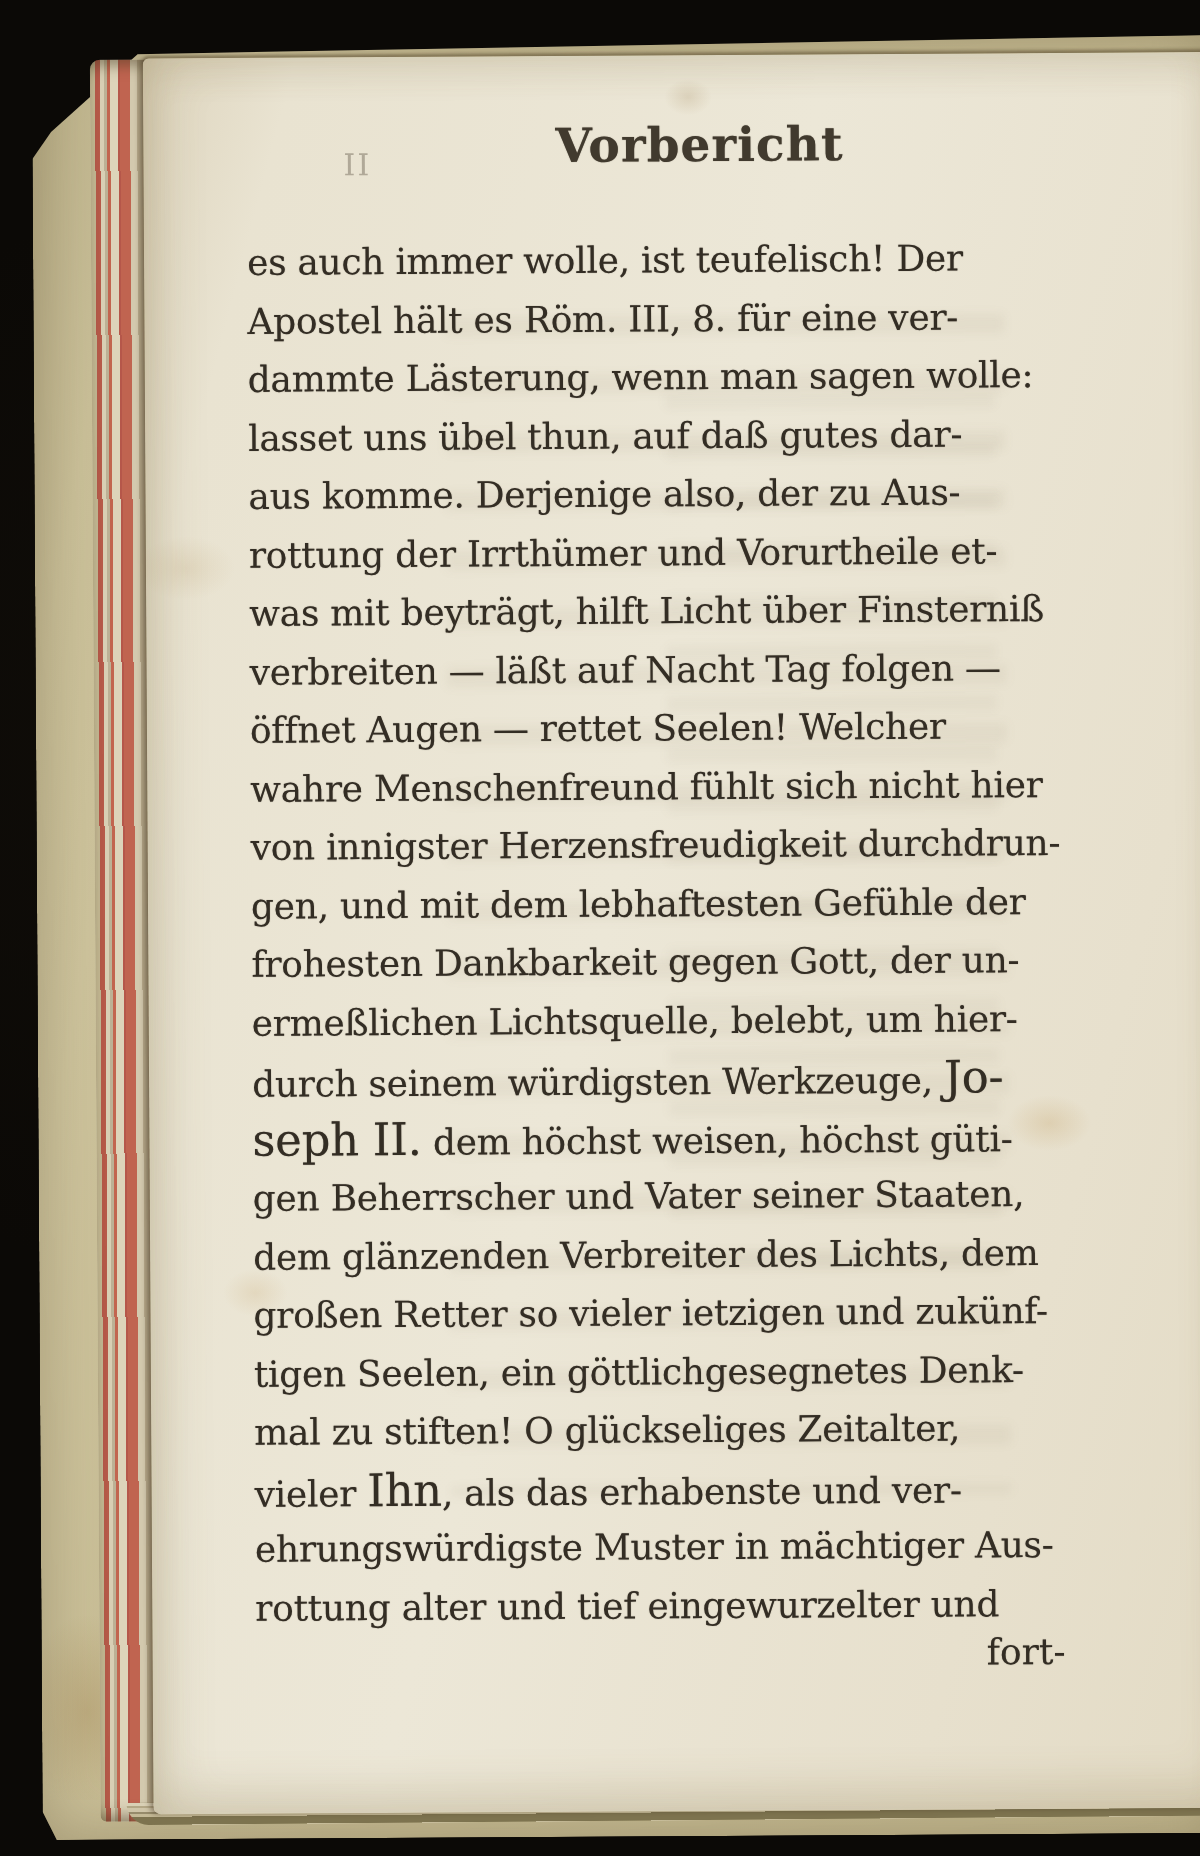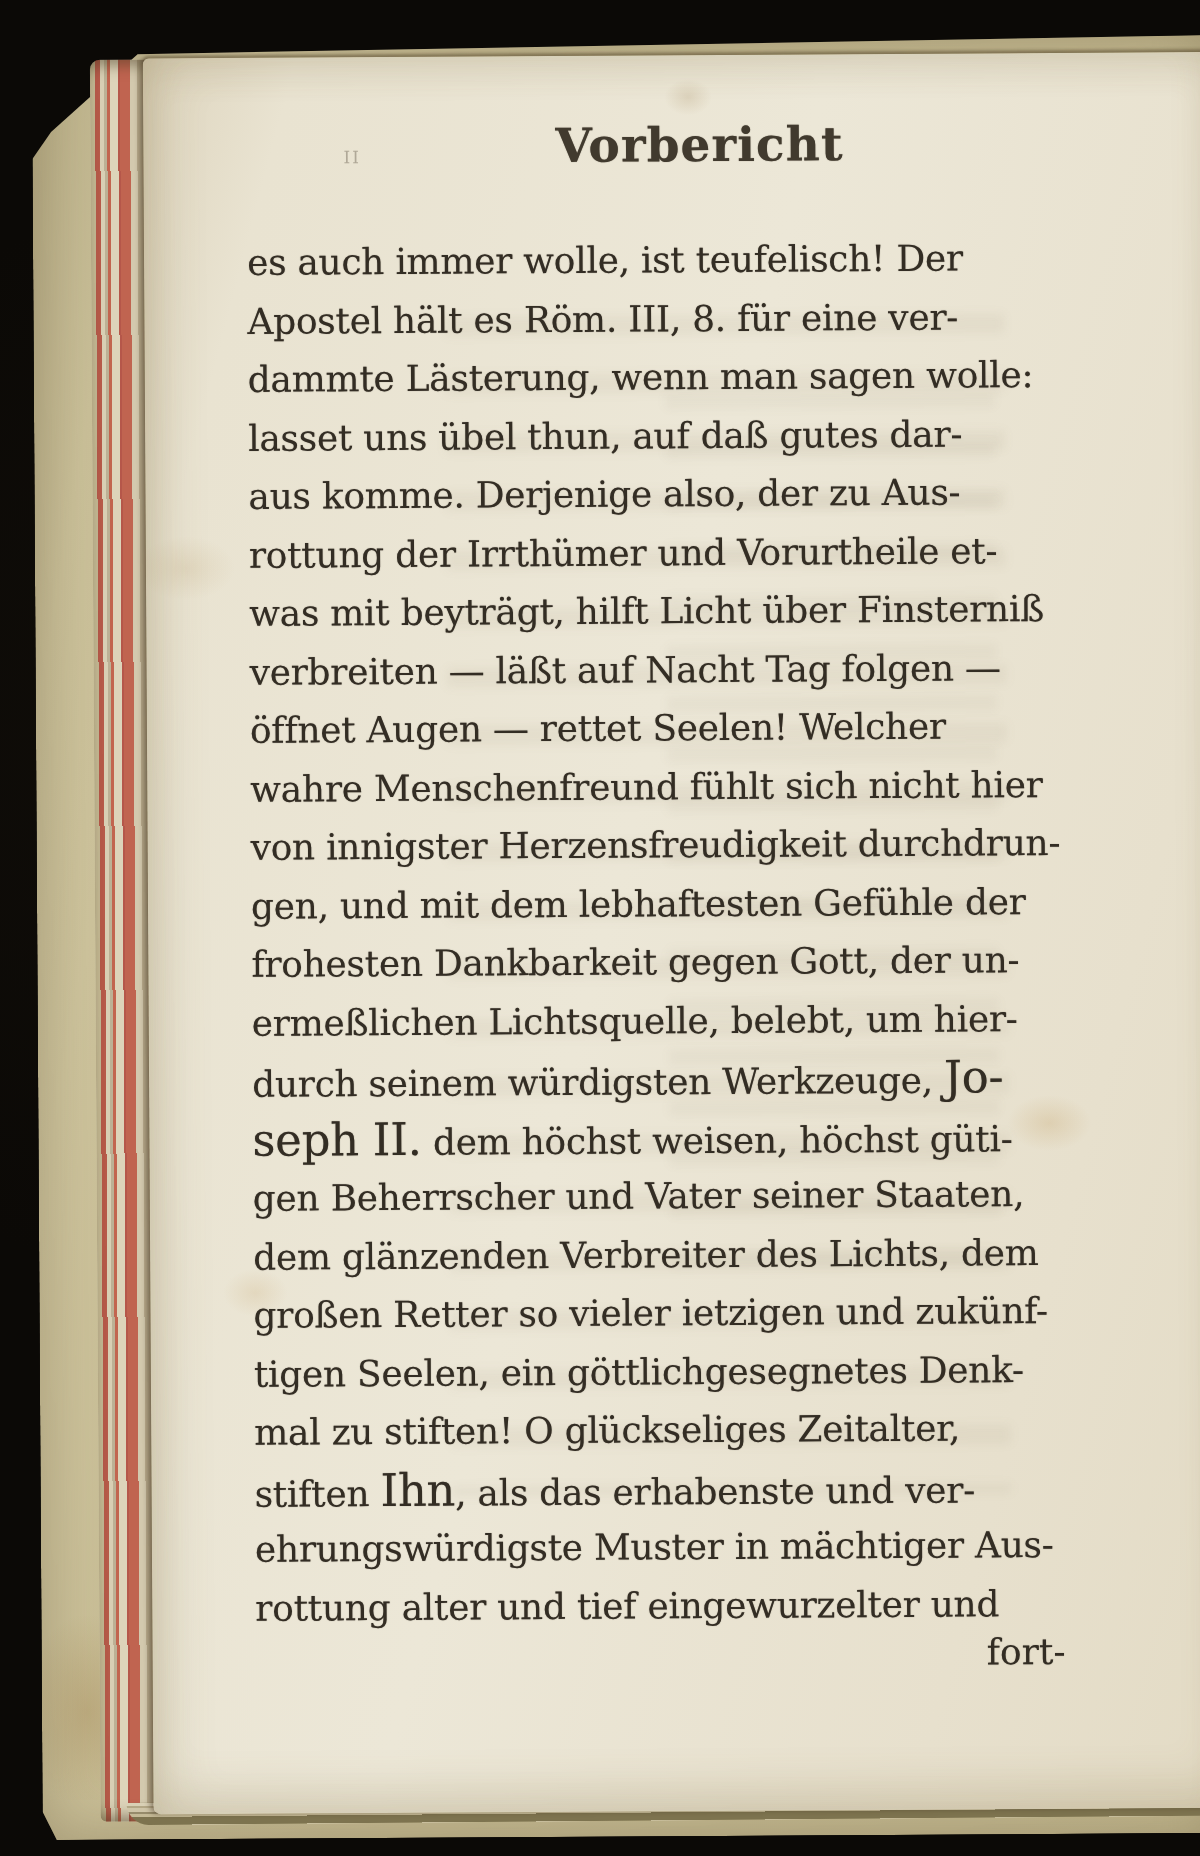--- a/index.html
+++ b/index.html
@@ -88,21 +88,21 @@
     filter:blur(4px);opacity:.5;pointer-events:none;
   }
 
   .header{
     position:absolute;left:412px;top:62px;margin:0;
     font-size:47px;font-weight:bold;letter-spacing:1px;
     color:#413a2e;text-shadow:0 0 1px rgba(55,45,32,.55);
   }
   .ghost-mark{
     position:absolute;left:200px;top:90px;
-    font-size:17px;color:rgba(90,80,65,.4);letter-spacing:2px;
+    font-size:30px;color:rgba(90,80,65,.4);letter-spacing:2px;
   }
 
   .textblock{
     position:absolute;left:103px;top:176px;width:790px;
   }
   .line{
     height:58.5px;line-height:58.5px;white-space:nowrap;
     font-size:36px;letter-spacing:-.3px;
     color:#332d24;text-shadow:0 0 1px rgba(48,40,28,.5);
     font-weight:500;
@@ -141,20 +141,20 @@
           <div class="line"><span>gen, und mit dem lebhaftesten Gefühle der</span></div>
           <div class="line"><span>frohesten Dankbarkeit gegen Gott, der un-</span></div>
           <div class="line"><span>ermeßlichen Lichtsquelle, belebt, um hier-</span></div>
           <div class="line"><span>durch seinem würdigsten Werkzeuge, </span><span class="em">Jo-</span></div>
           <div class="line"><span class="em">seph II.</span><span> dem höchst weisen, höchst güti-</span></div>
           <div class="line"><span>gen Beherrscher und Vater seiner Staaten,</span></div>
           <div class="line"><span>dem glänzenden Verbreiter des Lichts, dem</span></div>
           <div class="line"><span>großen Retter so vieler ietzigen und zukünf-</span></div>
           <div class="line"><span>tigen Seelen, ein göttlichgesegnetes Denk-</span></div>
           <div class="line"><span>mal zu stiften!  O glückseliges Zeitalter,</span></div>
-          <div class="line"><span>stiften </span><span class="em">Ihn</span><span>, als das erhabenste und ver-</span></div>
+          <div class="line"><span>vieler </span><span class="em">Ihn</span><span>, als das erhabenste und ver-</span></div>
           <div class="line"><span>ehrungswürdigste Muster in mächtiger Aus-</span></div>
           <div class="line"><span>rottung alter und tief eingewurzelter und</span></div>
         </div>
       <div class="catchword">fort-</div>
     </div>
   </div>
 </div>
 
 </body></html>

